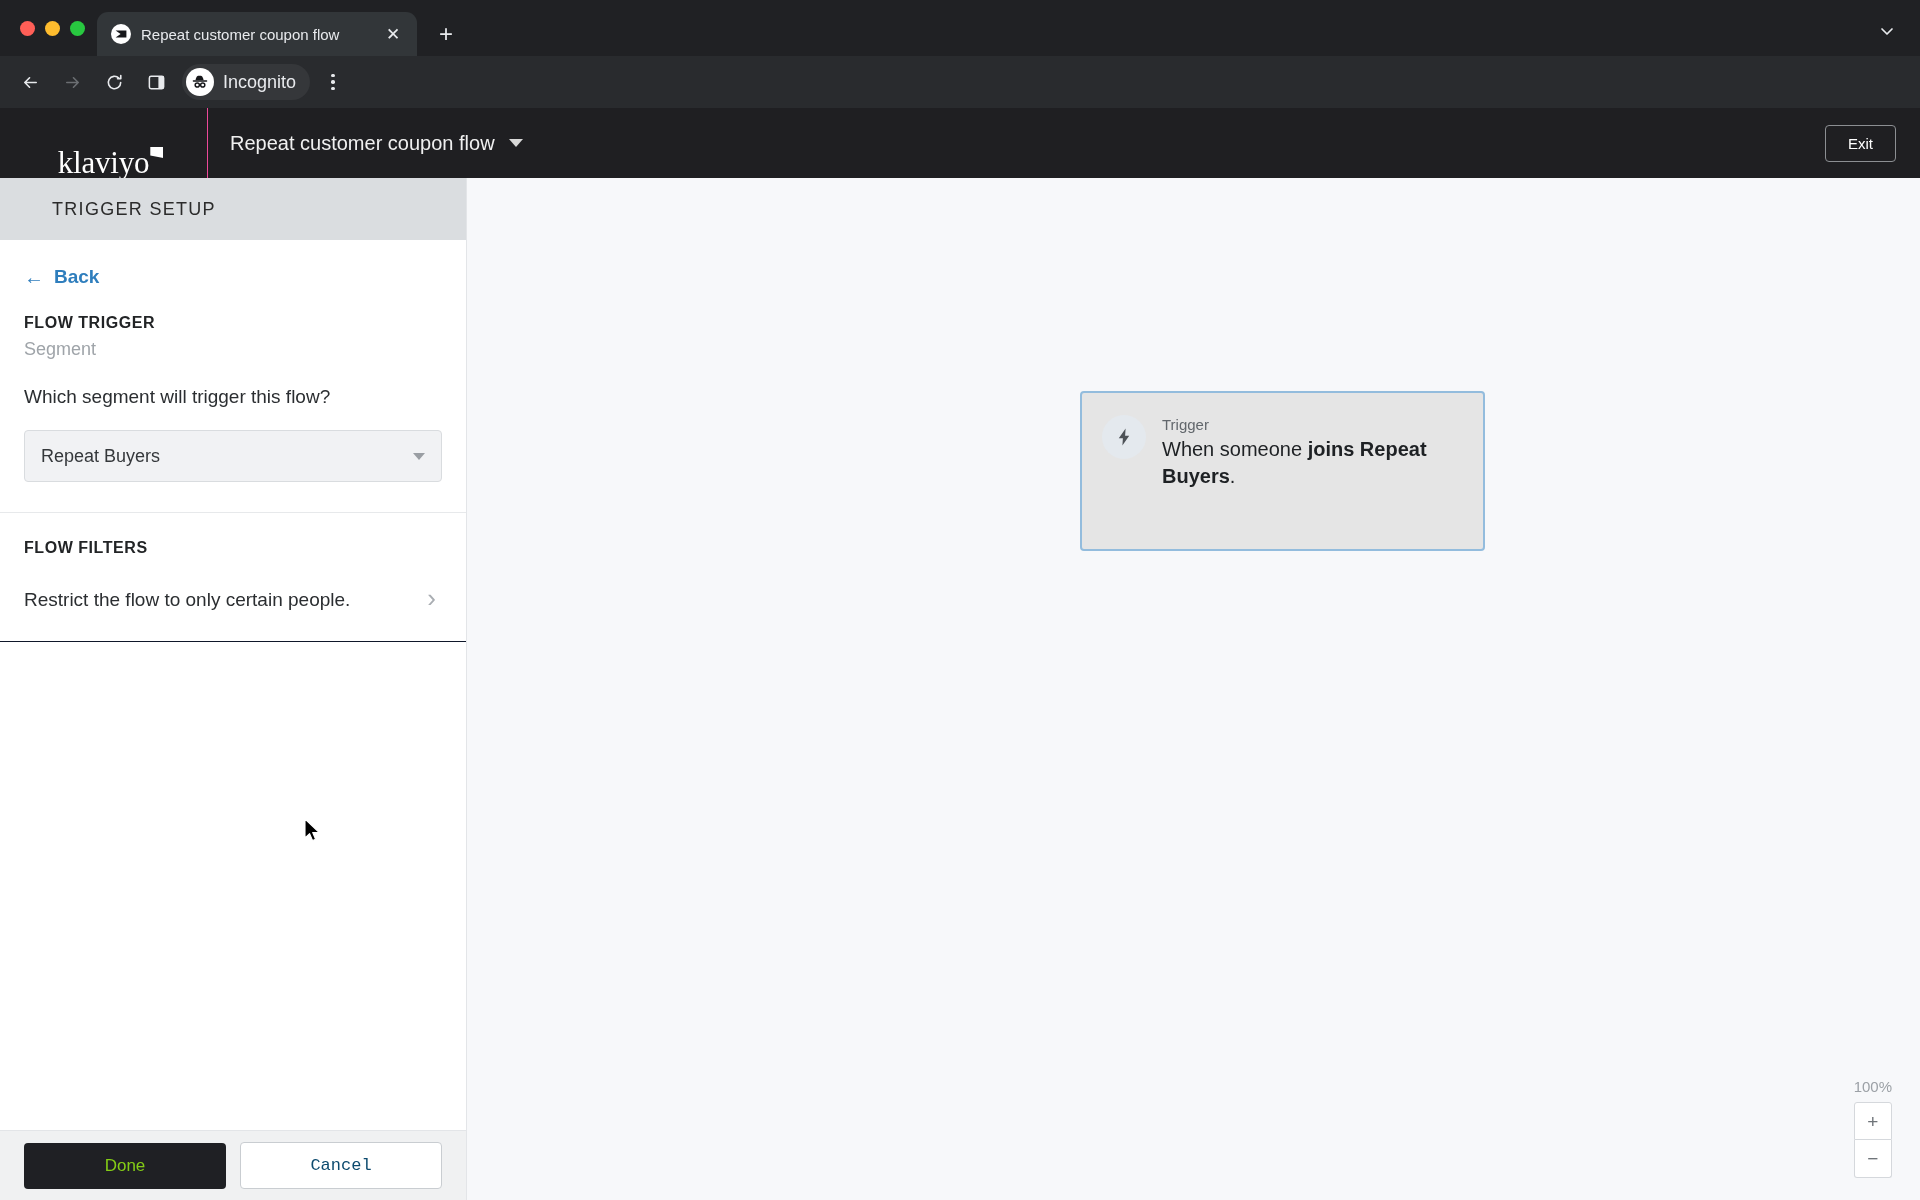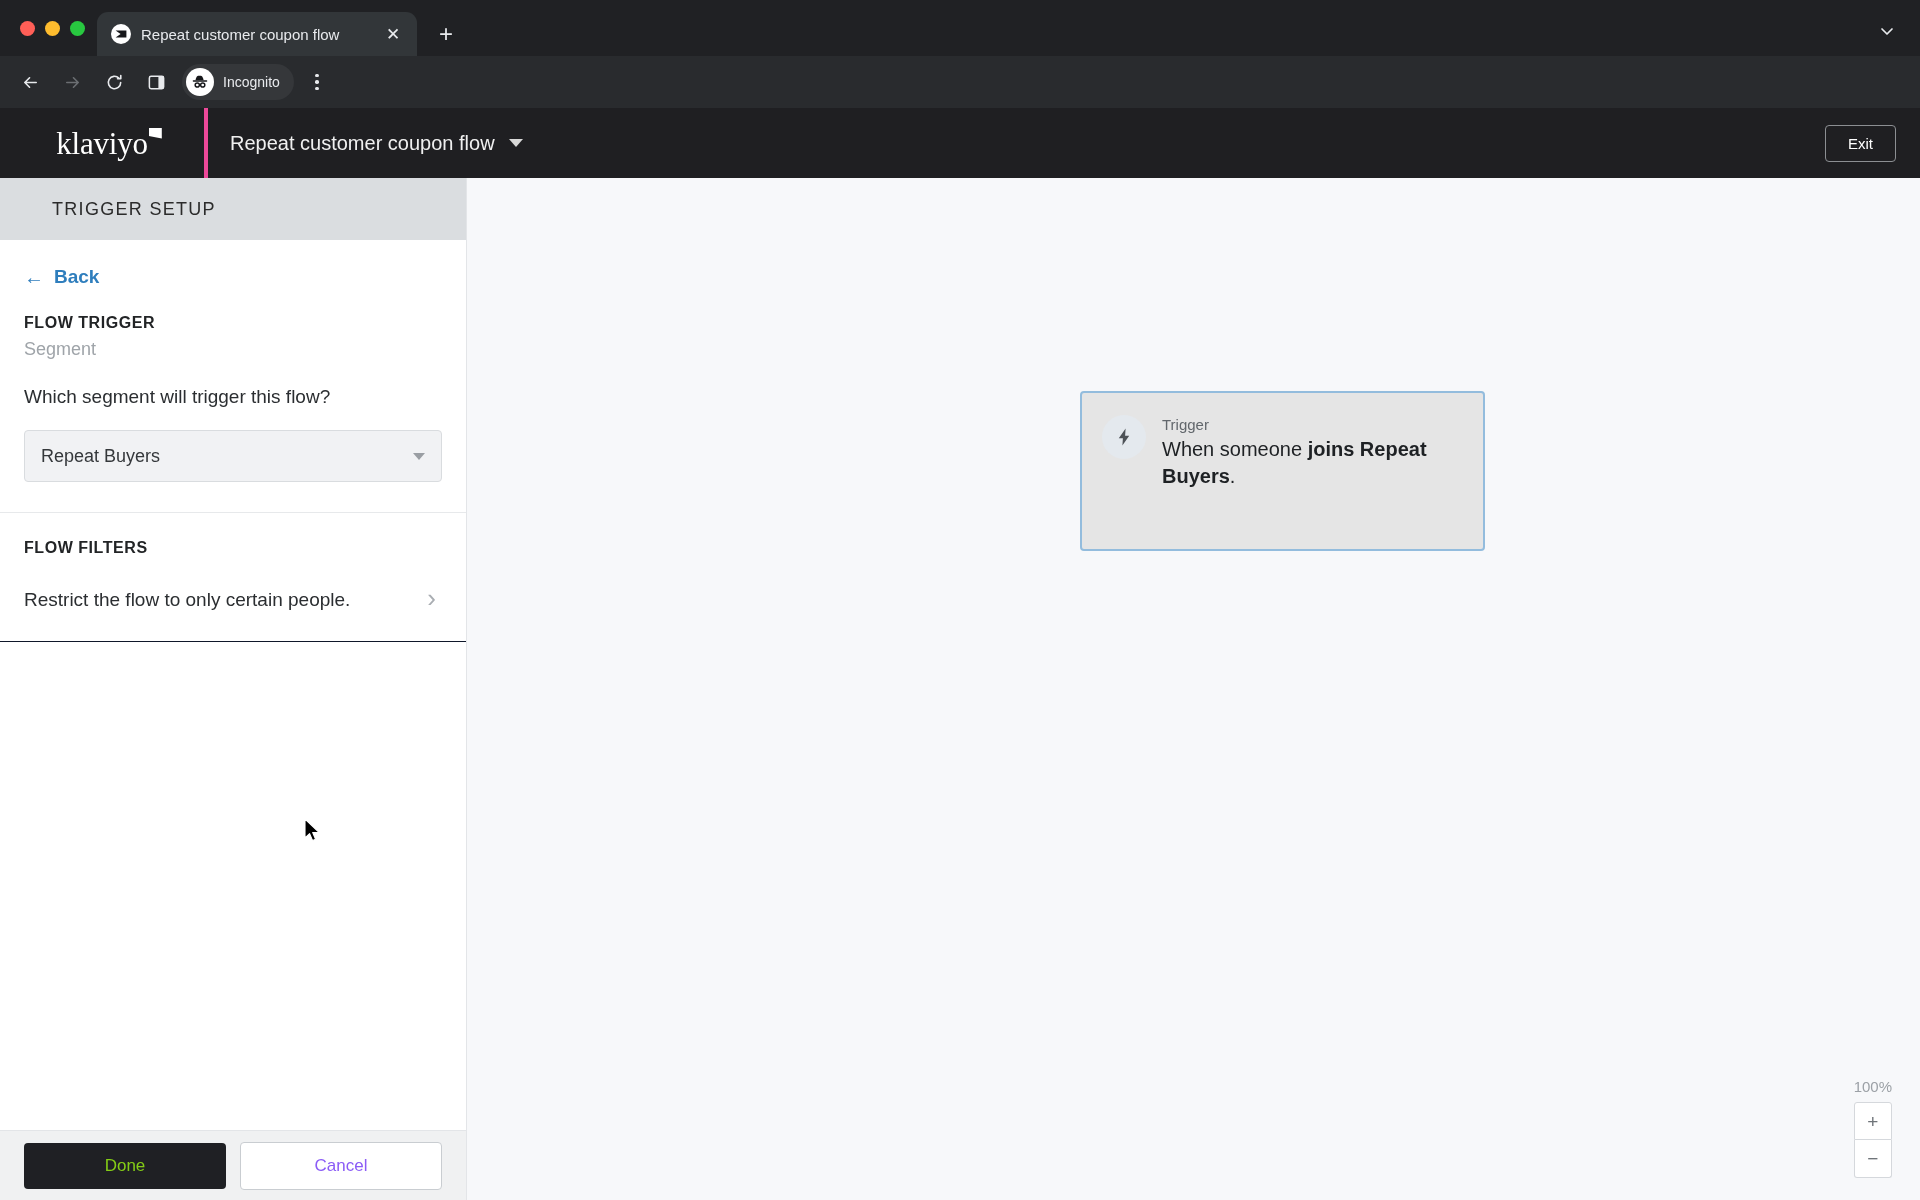--- a/index.html
+++ b/index.html
@@ -84,37 +84,37 @@
   }
   .incognito-pill {
     height: 36px; border-radius: 18px; background: #35373a;
     display: flex; align-items: center; gap: 9px; padding: 0 14px 0 4px;
     margin-left: 2px; flex: 0 0 auto;
   }
   .incog-avatar {
     width: 28px; height: 28px; border-radius: 50%; background: #ffffff;
     display: flex; align-items: center; justify-content: center; flex: 0 0 28px;
   }
-  .incognito-label { color: #e8eaed; font-size: 14px; white-space: nowrap; }
+  .incognito-label { color: #e8eaed; font-size: 18px; white-space: nowrap; }
   .kebab {
     width: 34px; height: 34px; display: flex; flex-direction: column;
     align-items: center; justify-content: center; gap: 3px; flex: 0 0 34px;
   }
   .kebab i { width: 3.5px; height: 3.5px; border-radius: 50%; background: #e8eaed; display: block; }
 
   
   .page { flex: 1 1 auto; display: flex; flex-direction: column; background: #f7f8fa; min-height: 0; }
 
   .appbar {
     height: 70px; background: #1f1f22; display: flex; align-items: stretch;
     flex: 0 0 70px; position: relative;
   }
   .logo-cell {
-    width: 208px; flex: 0 0 208px; display: flex; align-items: center;
-    justify-content: center; border-right: 4px solid #ec4899;
+    width: 208px; flex: 0 0 208px; display: flex; align-items: flex-end;
+    justify-content: center; border-right: 1px solid #ec4899;
   }
   .logo-wrap { position: relative; display: inline-block; }
   .logo-text {
     font-family: "Liberation Serif", serif; color: #ffffff;
     font-size: 31px; letter-spacing: -0.2px; line-height: 1;
   }
   .logo-flag {
     position: absolute; right: -14px; top: 0px;
     width: 13px; height: 11px; background: #ffffff;
     clip-path: polygon(0 0, 100% 0, 100% 100%, 0 78%);
@@ -184,23 +184,23 @@
   .sidebar-footer {
     flex: 0 0 70px; background: #f0f1f2; border-top: 1px solid #e3e5e8;
     display: flex; align-items: center; gap: 14px; padding: 0 24px;
   }
   .btn-done {
     background: #1f2024; color: #84cc16; border: none; border-radius: 4px;
     font-size: 17px; padding: 13px 0; width: 203px; cursor: pointer;
     font-family: "Liberation Sans", sans-serif;
   }
   .btn-cancel {
-    background: #ffffff; color: #8b5cf6; border: 1px solid #c9cdd1; border-radius: 4px;
+    background: #ffffff; color: #0c4a6e; border: 1px solid #c9cdd1; border-radius: 4px;
     font-size: 17px; padding: 13px 0; width: 203px; cursor: pointer;
-    font-family: Liberation Sans, sans-serif;
+    font-family: Liberation Mono, monospace;
   }
 
   
   .canvas { flex: 1 1 auto; position: relative; background: #f7f8fa; overflow: hidden; }
   .trigger-card {
     position: absolute; left: 613px; top: 213px;
     width: 405px; height: 160px;
     background: #e5e5e5; border: 2px solid #93bcdd; border-radius: 4px;
     display: flex; padding: 22px 20px 0 20px; gap: 16px;
   }

